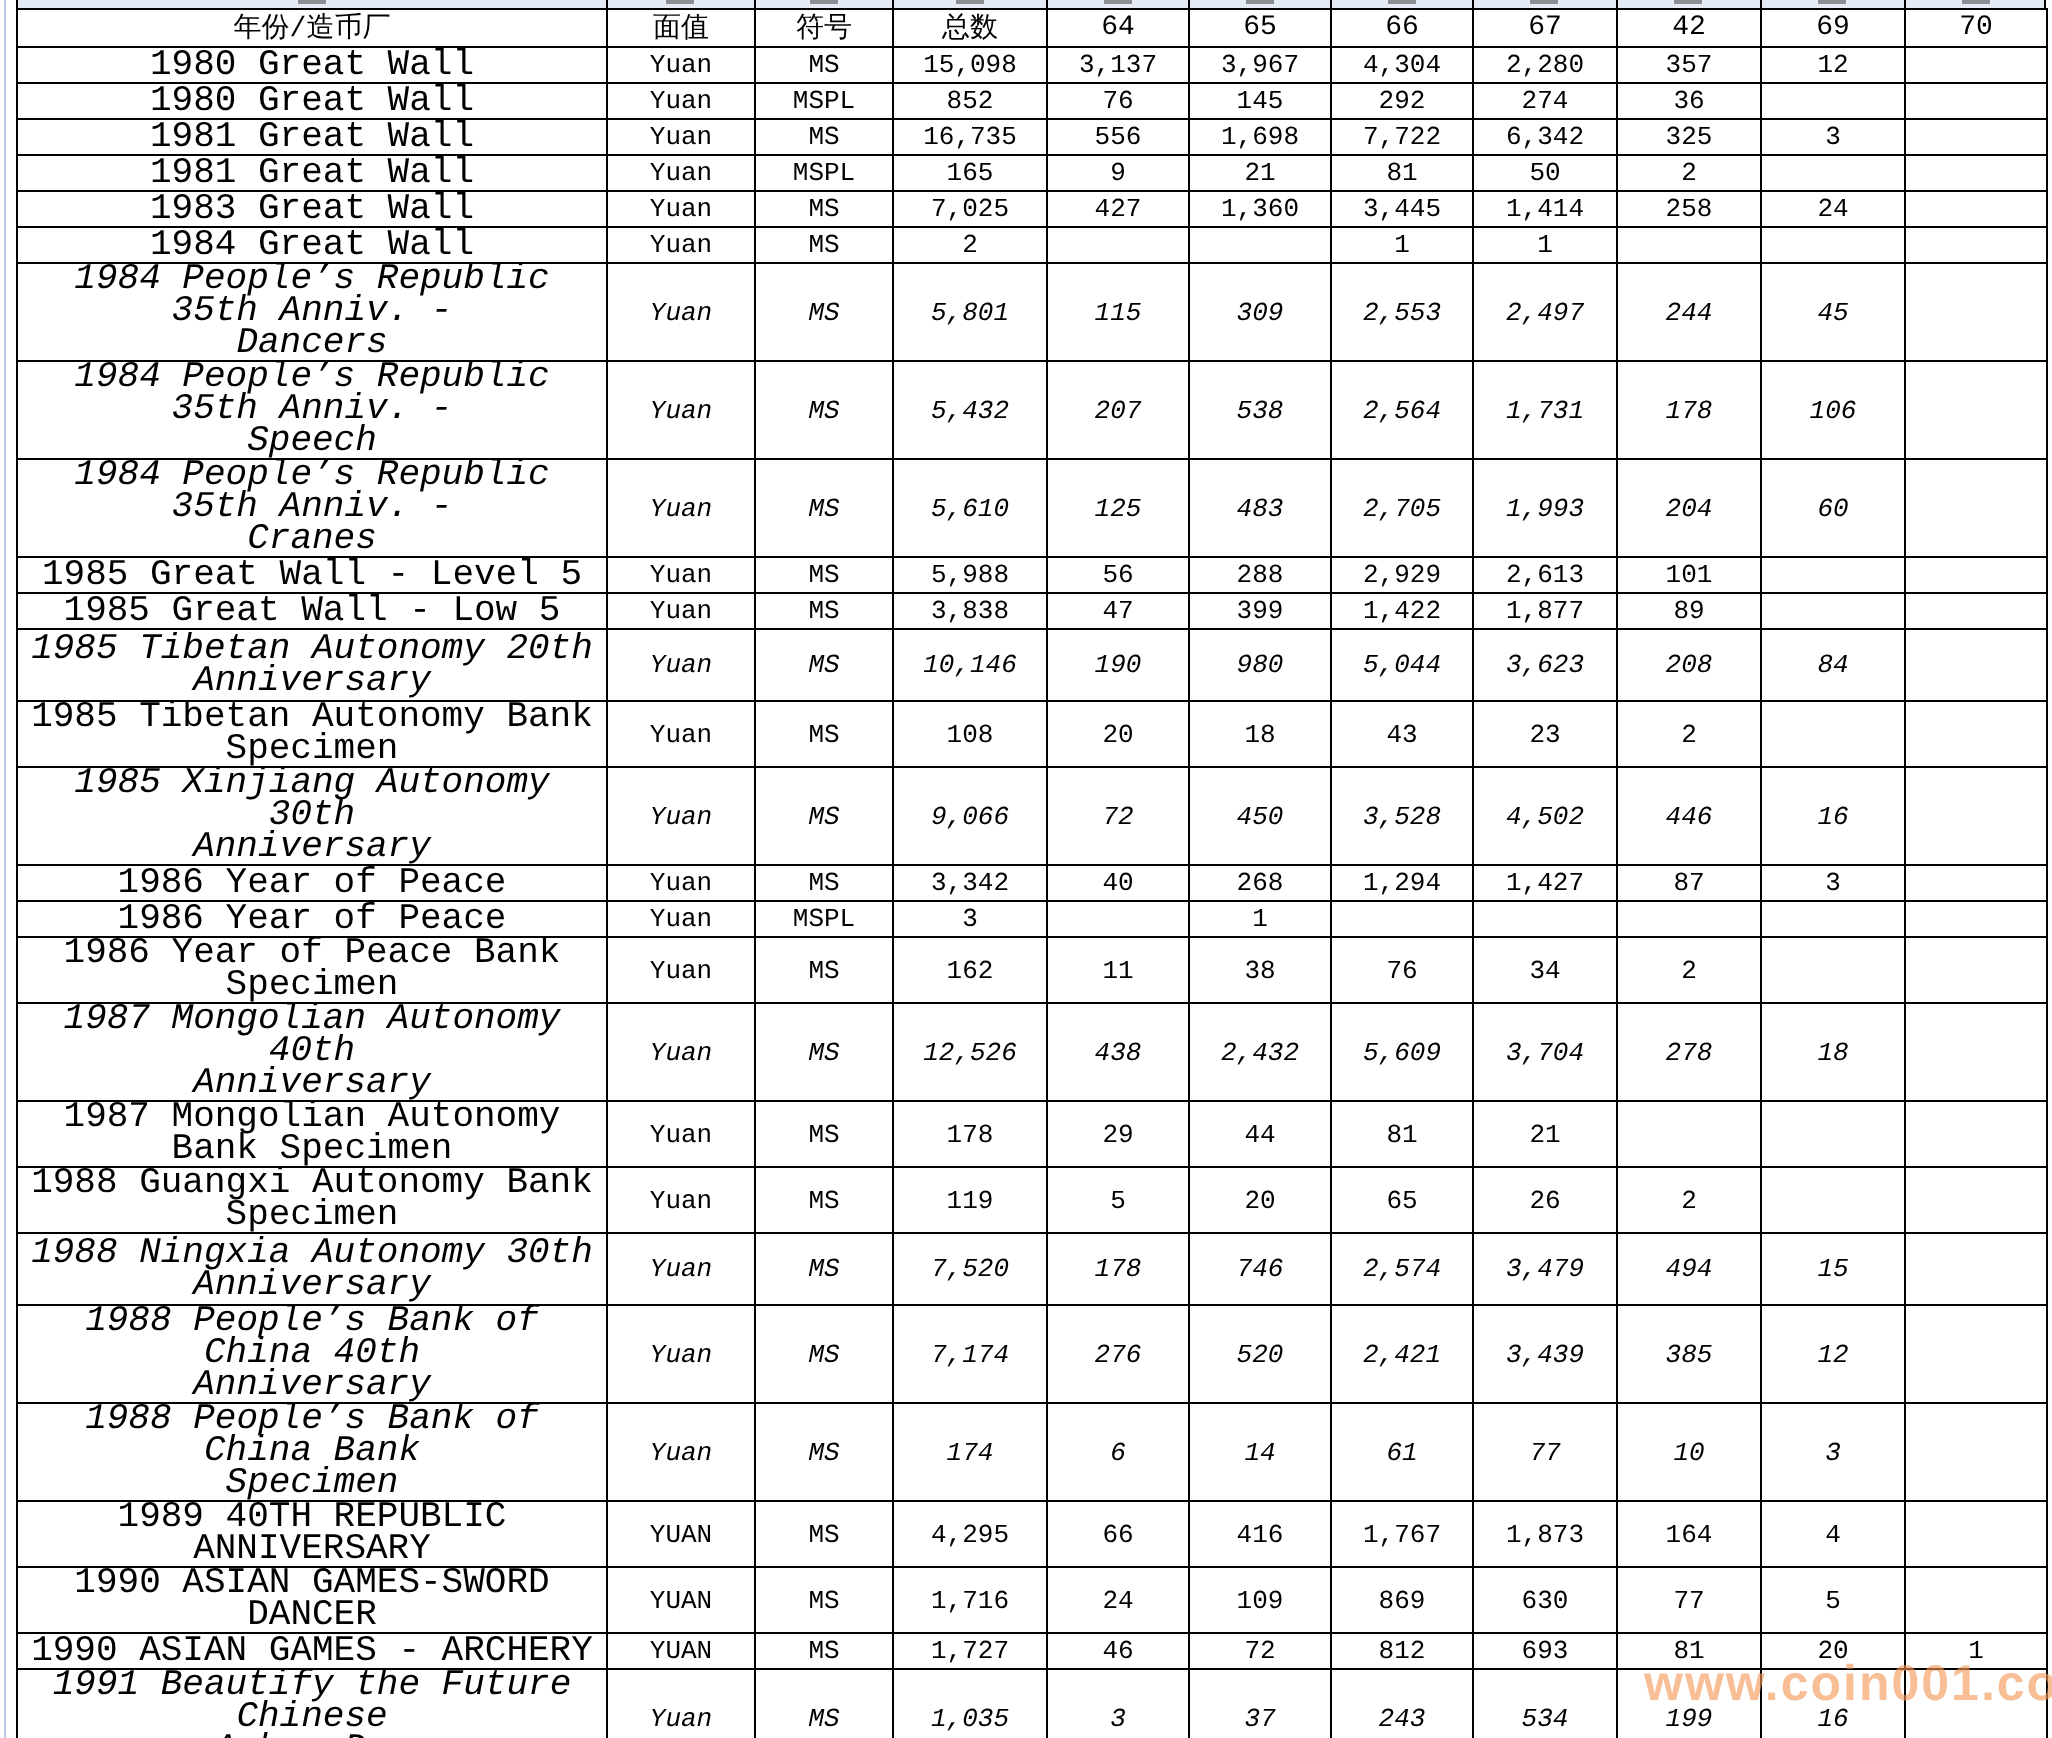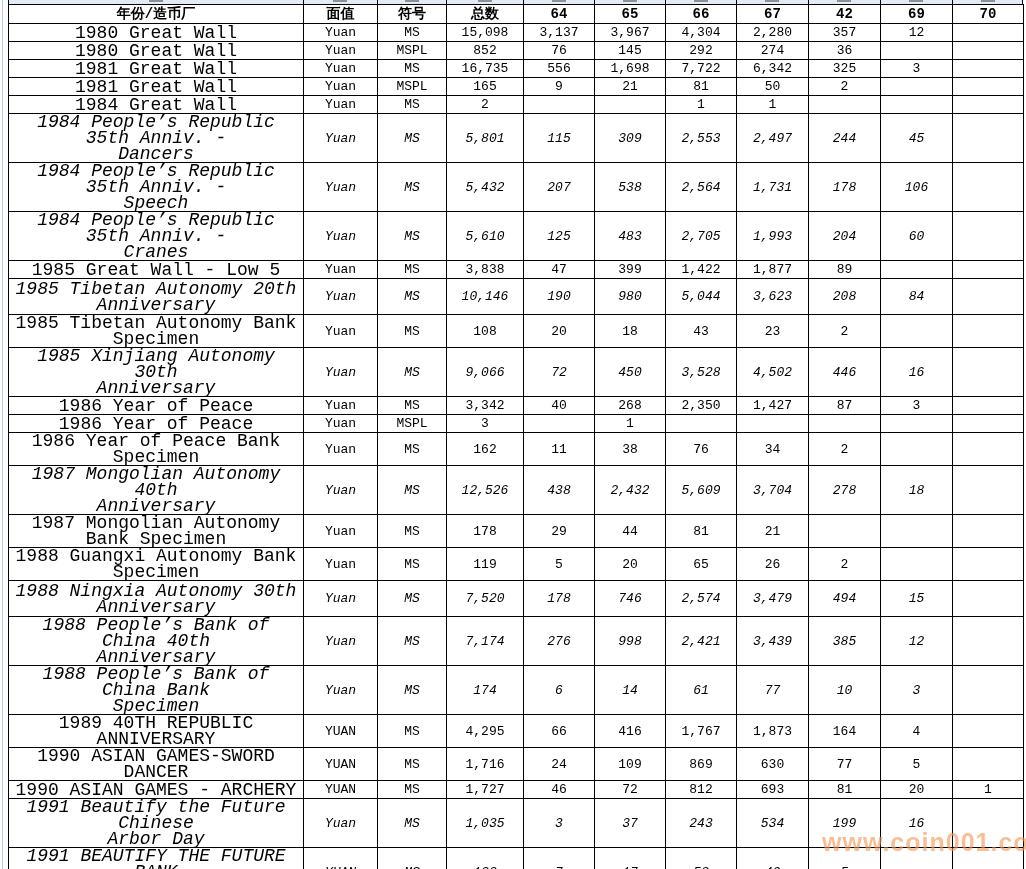--- a/index.html
+++ b/index.html
@@ -44,21 +44,21 @@
   }
   .census th, .census td {
     border: 1px solid #000;
     padding: 0 2px;
     text-align: center;
     vertical-align: middle;
     overflow: hidden;
     background: #fff;
   }
   .census th {
-    font-weight: bold;
+    font-weight: normal;
     font-size: 14px;
     height: 17px;
     font-family: "Liberation Mono", "DejaVu Sans", sans-serif;
   }
   .census td { font-size: 13px; }
   .census td.name {
     font-size: 18px;
     white-space: pre-line;
     line-height: 16px;
   }
@@ -187,20 +187,33 @@
           <td class="num">165</td>
           <td class="num">9</td>
           <td class="num">21</td>
           <td class="num">81</td>
           <td class="num">50</td>
           <td class="num">2</td>
           <td class="num"></td>
           <td class="num"></td>
         </tr>
         <tr class="r1">
+          <td class="name">1983 Great Wall</td>
+          <td class="num">Yuan</td>
+          <td class="num">MS</td>
+          <td class="num">7,025</td>
+          <td class="num">427</td>
+          <td class="num">1,360</td>
+          <td class="num">3,445</td>
+          <td class="num">1,414</td>
+          <td class="num">258</td>
+          <td class="num">24</td>
+          <td class="num"></td>
+        </tr>
+        <tr class="r1">
           <td class="name">1984 Great Wall</td>
           <td class="num">Yuan</td>
           <td class="num">MS</td>
           <td class="num">2</td>
           <td class="num"></td>
           <td class="num"></td>
           <td class="num">1</td>
           <td class="num">1</td>
           <td class="num"></td>
           <td class="num"></td>
@@ -242,20 +255,33 @@
           <td class="num">5,610</td>
           <td class="num">125</td>
           <td class="num">483</td>
           <td class="num">2,705</td>
           <td class="num">1,993</td>
           <td class="num">204</td>
           <td class="num">60</td>
           <td class="num"></td>
         </tr>
         <tr class="r1">
+          <td class="name">1985 Great Wall - Level 5</td>
+          <td class="num">Yuan</td>
+          <td class="num">MS</td>
+          <td class="num">5,988</td>
+          <td class="num">56</td>
+          <td class="num">288</td>
+          <td class="num">2,929</td>
+          <td class="num">2,613</td>
+          <td class="num">101</td>
+          <td class="num"></td>
+          <td class="num"></td>
+        </tr>
+        <tr class="r1">
           <td class="name">1985 Great Wall - Low 5</td>
           <td class="num">Yuan</td>
           <td class="num">MS</td>
           <td class="num">3,838</td>
           <td class="num">47</td>
           <td class="num">399</td>
           <td class="num">1,422</td>
           <td class="num">1,877</td>
           <td class="num">89</td>
           <td class="num"></td>
@@ -302,21 +328,21 @@
           <td class="num">16</td>
           <td class="num"></td>
         </tr>
         <tr class="r1">
           <td class="name">1986 Year of Peace</td>
           <td class="num">Yuan</td>
           <td class="num">MS</td>
           <td class="num">3,342</td>
           <td class="num">40</td>
           <td class="num">268</td>
-          <td class="num">2,350</td>
+          <td class="num">1,294</td>
           <td class="num">1,427</td>
           <td class="num">87</td>
           <td class="num">3</td>
           <td class="num"></td>
         </tr>
         <tr class="r1">
           <td class="name">1986 Year of Peace</td>
           <td class="num">Yuan</td>
           <td class="num">MSPL</td>
           <td class="num">3</td>
@@ -395,21 +421,21 @@
           <td class="num">15</td>
           <td class="num"></td>
         </tr>
         <tr class="r2">
           <td class="name">1988 People’s Bank of China 40th
 Anniversary</td>
           <td class="num">Yuan</td>
           <td class="num">MS</td>
           <td class="num">7,174</td>
           <td class="num">276</td>
-          <td class="num">998</td>
+          <td class="num">520</td>
           <td class="num">2,421</td>
           <td class="num">3,439</td>
           <td class="num">385</td>
           <td class="num">12</td>
           <td class="num"></td>
         </tr>
         <tr class="r2">
           <td class="name">1988 People’s Bank of China Bank
 Specimen</td>
           <td class="num">Yuan</td>

